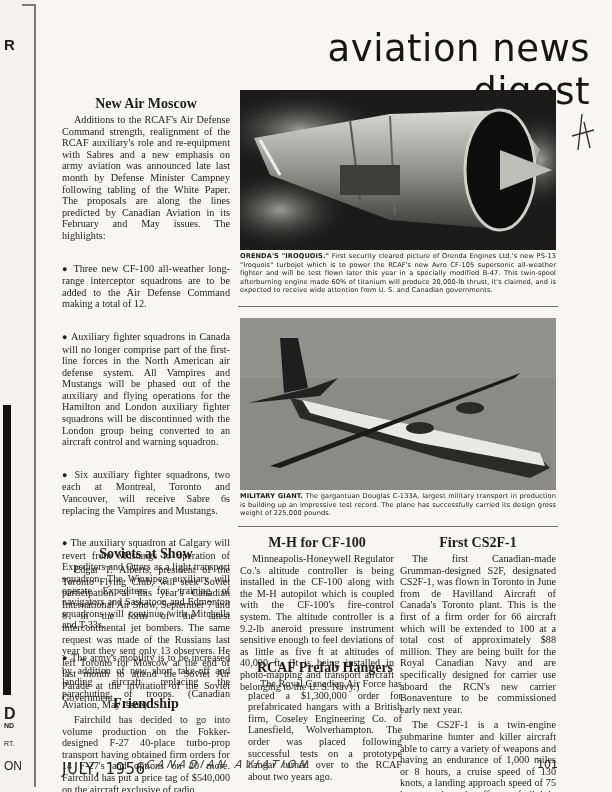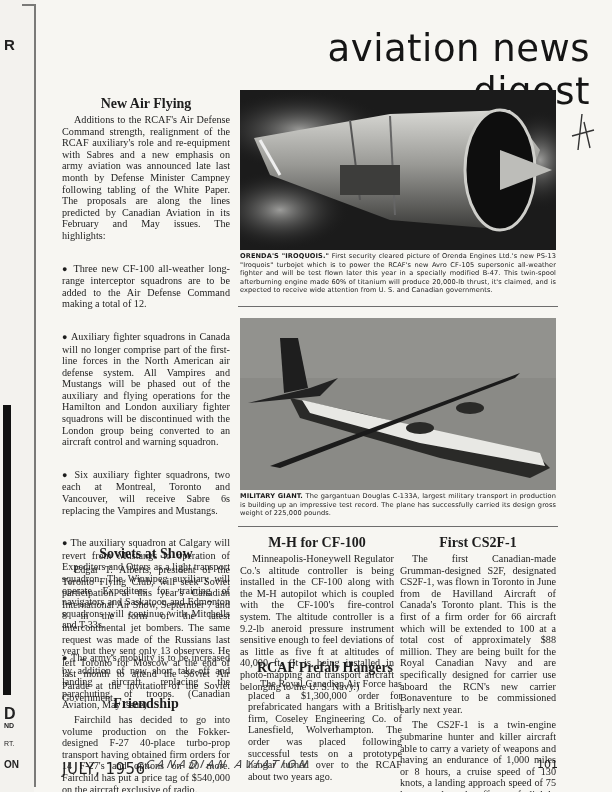--- a/index.html
+++ b/index.html
@@ -40,26 +40,26 @@
 <body>
 
 <div class="edge-strip"></div>
 <div class="edge-topcap"></div>
 <div class="edge-line"></div>
 <div class="edge-letter" style="top:36px;font-size:15px;">R</div>
 <div class="edge-bar"></div>
 <div class="edge-letter" style="top:705px;font-size:16px;">D</div>
 <div class="edge-letter" style="top:722px;font-size:7px;">ND</div>
 <div class="edge-letter" style="top:740px;font-size:7px;font-weight:normal;">RT.</div>
-<div class="edge-letter" style="top:759px;font-size:10px;font-weight:bold;">ON</div>
+<div class="edge-letter" style="top:759px;font-size:12px;font-weight:normal;">ON</div>
 
 <div class="masthead">aviation news digest</div>
 
 <div class="col" style="left:62px;top:96px;width:168px;">
-  <h2>New Air Flying</h2>
+  <h2>New Air Moscow</h2>
   <p>Additions to the RCAF's Air Defense Command strength, realignment of the RCAF auxiliary's role and re-equipment with Sabres and a new emphasis on army aviation was announced late last month by Defense Minister Campney following tabling of the White Paper. The proposals are along the lines predicted by Canadian Aviation in its February and May issues. The highlights:</p>
   <p class="b"><span class="bullet">●</span> <span>Three new CF-100 all-weather long-range interceptor squadrons are to be added to the Air Defense Command making a total of 12.</span></p>
   <p class="b"><span class="bullet">●</span> <span>Auxiliary fighter squadrons in Canada will no longer comprise part of the first-line forces in the North American air defense system. All Vampires and Mustangs will be phased out of the auxiliary and flying operations for the Hamilton and London auxiliary fighter squadrons will be discontinued with the London group being converted to an aircraft control and warning squadron.</span></p>
   <p class="b"><span class="bullet">●</span> <span>Six auxiliary fighter squadrons, two each at Montreal, Toronto and Vancouver, will receive Sabre 6s replacing the Vampires and Mustangs.</span></p>
   <p class="b"><span class="bullet">●</span> <span>The auxiliary squadron at Calgary will revert from Mustangs to operation of Expediters and Otters as a light transport squadron. The Winnipeg auxiliary will operate Expediters for training of navigators and Saskatoon and Edmonton squadrons will continue with Mitchells and T-33s.</span></p>
   <p class="b"><span class="bullet">●</span> <span>The army's mobility is to be increased by addition of new short take-off and landing aircraft replacing the parachuting of troops. (Canadian Aviation, May issue).</span></p>
 </div>
 
 <div class="col" style="left:62px;top:546px;width:168px;">
   <h2>Soviets at Show</h2>

